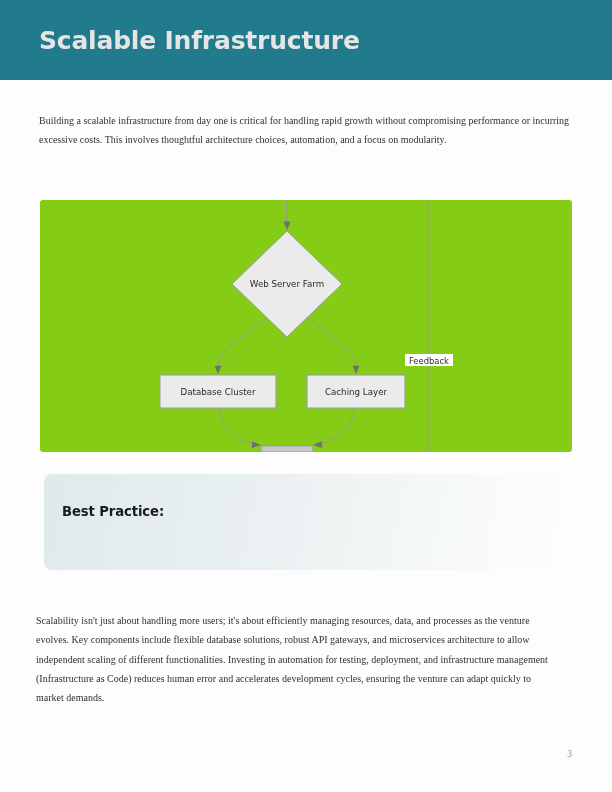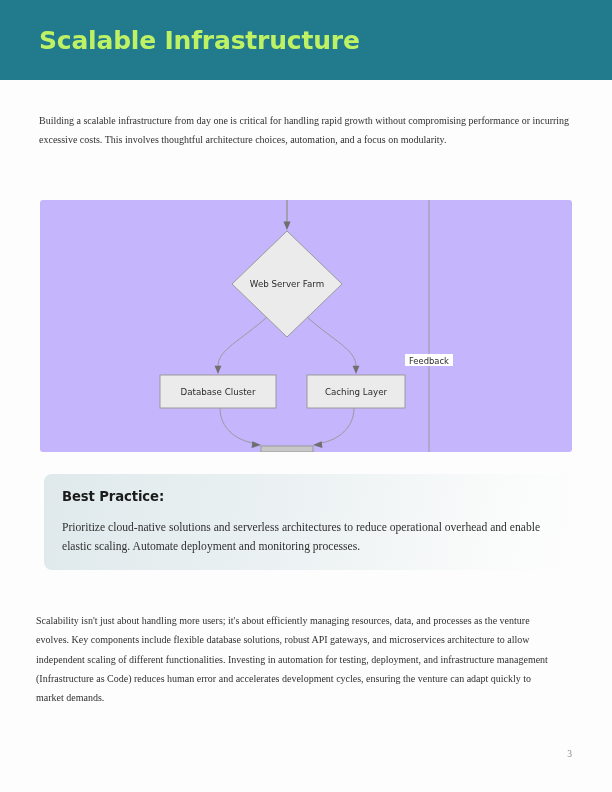--- a/index.html
+++ b/index.html
@@ -25,21 +25,21 @@
     background: #217b8c;
   }
   .page-title {
     position: absolute;
     left: 39px;
     top: 28px;
     font-family: "DejaVu Sans", sans-serif;
     font-weight: bold;
     font-size: 25px;
     letter-spacing: -0.2px;
-    color: #bef264;
+    color: #e5e5e5;
     line-height: 1;
   }
 
   
   .content {
     position: absolute;
     left: 0;
     top: 80px;
     width: 612px;
   }
@@ -61,21 +61,21 @@
     width: 534px;
   }
 
   
   .diagram-panel {
     position: absolute;
     left: 40px;
     top: 120px;
     width: 532px;
     height: 252px;
-    background: #c4b5fd;
+    background: #84cc16;
     border-radius: 3px;
     overflow: hidden;
   }
   .diagram-svg {
     display: block;
     position: absolute;
     left: 0;
     top: 0;
   }
   .node-label {
@@ -95,21 +95,21 @@
     left: 44px;
     top: 394px;
     width: 524px;
     height: 96px;
     border-radius: 8px;
     background: linear-gradient(100deg, #dfe9ec 0%, #e5edef 22%, #eef3f4 55%, #f8fafa 80%, #fdfdfd 100%);
   }
   .callout-title {
     position: absolute;
     left: 18px;
-    top: 15px;
+    top: 30px;
     font-family: "DejaVu Sans", sans-serif;
     font-weight: bold;
     font-size: 13.2px;
     color: #1b1b1b;
     letter-spacing: -0.1px;
   }
   .callout-body {
     position: absolute;
     left: 18px;
     top: 44px;
@@ -200,20 +200,19 @@
       <g>
         <line x1="389" y1="0" x2="389" y2="252" stroke="#9a9a9a" stroke-width="1"></line>
         <rect x="365" y="154" width="48" height="12" fill="#ffffff"></rect>
         <text class="edge-label-text" x="369" y="164">Feedback</text>
       </g>
     </svg>
   </div>
 
   <div class="callout">
     <div class="callout-title">Best Practice:</div>
-    <p class="callout-body">Prioritize cloud-native solutions and serverless architectures to reduce operational overhead and enable elastic scaling. Automate deployment and monitoring processes.</p>
   </div>
 
   <p class="body-paragraph closing-paragraph">Scalability isn't just about handling more users; it's about efficiently managing resources, data, and processes as the venture evolves. Key components include flexible database solutions, robust API gateways, and microservices architecture to allow independent scaling of different functionalities. Investing in automation for testing, deployment, and infrastructure management (Infrastructure as Code) reduces human error and accelerates development cycles, ensuring the venture can adapt quickly to market demands.</p>
 
   <div class="page-number">3</div>
 
 </div>
 
 </body></html>

